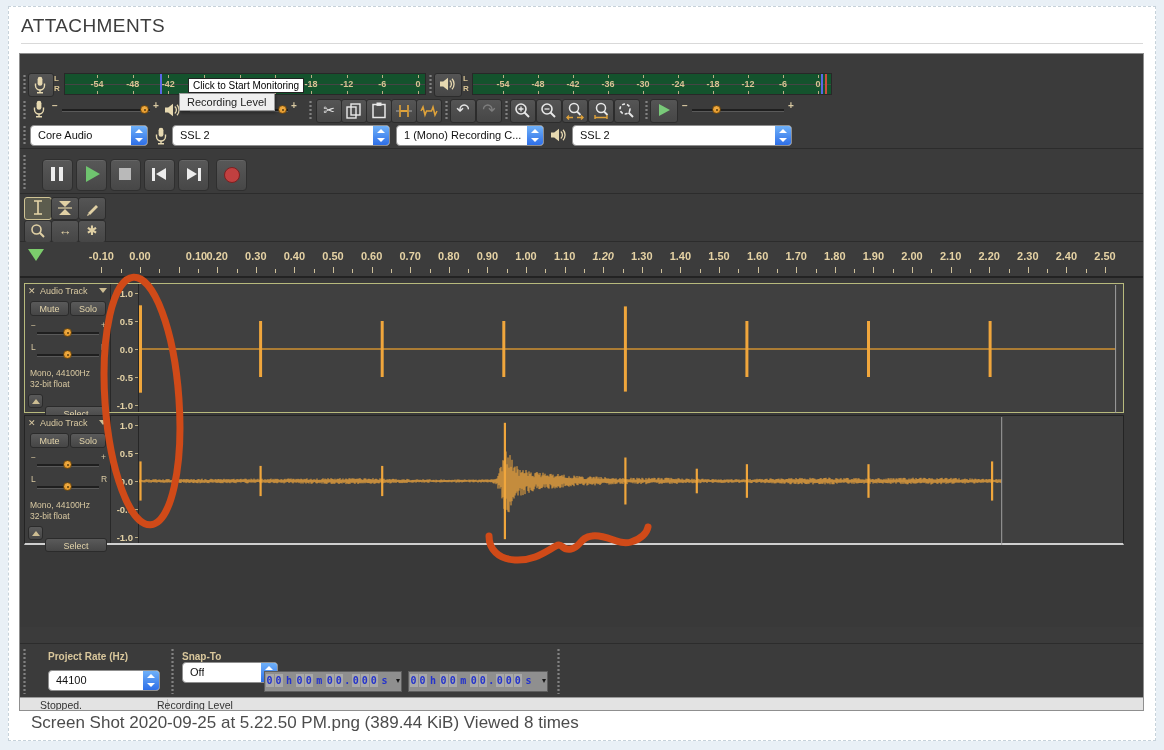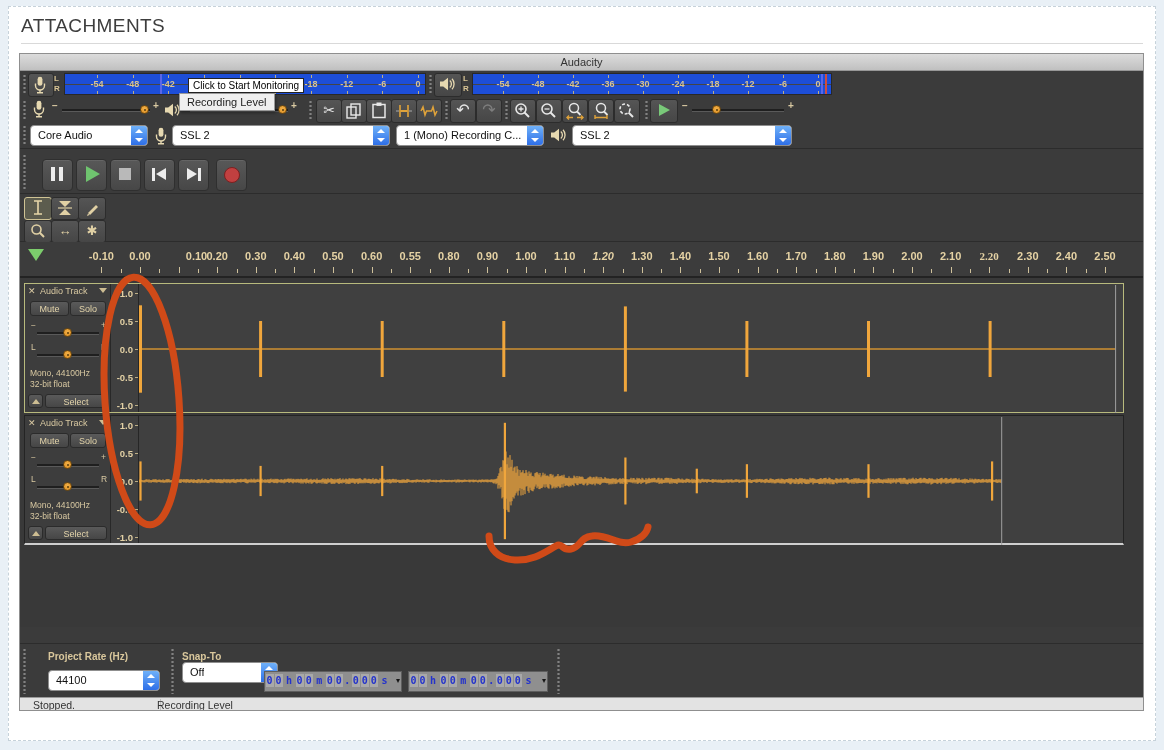--- a/index.html
+++ b/index.html
@@ -10,21 +10,21 @@
 
   
   #aud{position:absolute;left:10px;top:46px;width:1125px;height:658px;background:#3b3b3b;border:1px solid #8f8f8f;box-sizing:border-box;overflow:hidden}
   #titlebar{position:absolute;left:0;top:0;width:100%;height:16px;background:linear-gradient(#dcdcdc,#c0c0c0);border-bottom:1px solid #979797;text-align:center;font-size:11px;color:#333;line-height:16px}
 
   .grip{position:absolute;width:5px;background-image:radial-gradient(circle,#828282 1px,transparent 1.3px);background-size:5px 4px}
   .tbtn{position:absolute;background:linear-gradient(#585858,#474747);border:1px solid #2f2f2f;border-radius:4px;box-shadow:inset 0 1px rgba(255,255,255,.08)}
   .sbtn{position:absolute;background:linear-gradient(#555,#464646);border:1px solid #2c2c2c;border-radius:3px}
 
   
-  .mscale{position:absolute;height:22px;background:#1d4ed8;border:1px solid #282828;box-sizing:border-box}
+  .mscale{position:absolute;height:22px;background:#14532d;border:1px solid #282828;box-sizing:border-box}
   .mscale::after{content:"";position:absolute;left:0;right:0;top:10px;height:1px;background:#454545}
   .mticklab{position:absolute;top:5px;transform:translateX(-50%);font-size:9px;font-weight:bold;color:#d8c494;z-index:2}
   .mtickmark{position:absolute;top:1px;width:1px;height:3px;background:#bdae85;box-shadow:0 16px 0 #bdae85}
   .chlab{position:absolute;font-size:8px;font-weight:bold;color:#d8c494}
   .pk{position:absolute;top:20px;height:20px;width:2px;z-index:3}
 
   
   .sl-track{position:absolute;height:2px;background:#1f1f1f;border-bottom:1px solid #5a5a5a}
   .sl-thumb{position:absolute;width:9px;height:9px;border-radius:50%;background:radial-gradient(circle at 50% 40%,#f5b34a,#d98a1f);border:1px solid #6e4a10;box-sizing:border-box}
   .sl-thumb::after{content:"";position:absolute;left:2.6px;top:2.6px;width:2px;height:2px;border-radius:50%;background:#5a3c09}
@@ -60,21 +60,21 @@
   #trackarea{position:absolute;left:0;top:224px;width:100%;height:349px;background:#393939}
   .track{position:absolute;left:4px;width:1100px;height:130px;background:#404040;box-sizing:border-box}
   .tctrl{position:absolute;left:0;top:0;width:86px;height:100%;background:#3d3d3d;border-right:1px solid #282828;box-sizing:border-box}
   .tname{position:absolute;left:15px;top:2px;font-size:9px;color:#d9c9a2;white-space:nowrap}
   .x-ic{position:absolute;left:3px;top:2px;font-size:9px;color:#d9c9a2}
   .x-ic::before{content:"✕"}
   .tri-dn{position:absolute;width:0;height:0;border-left:4px solid transparent;border-right:4px solid transparent;border-top:5px solid #cdbd92}
   .tri-up{position:absolute;width:0;height:0;border-left:4px solid transparent;border-right:4px solid transparent;border-bottom:5px solid #cdbd92}
   .mutesolo{position:absolute;top:17px;height:15px;font-size:9px;color:#e4d5ab;text-align:center;line-height:15px;background:linear-gradient(#5a5a5a,#464646);border:1px solid #2b2b2b;border-radius:3px;box-sizing:border-box}
   .tinfo{position:absolute;left:5px;font-size:8.5px;color:#d9c9a2;white-space:nowrap}
-  .selbtn{position:absolute;left:20px;top:110px;width:62px;height:14px;font-size:9px;color:#e4d5ab;text-align:center;line-height:14px;background:linear-gradient(#5a5a5a,#464646);border:1px solid #2b2b2b;border-radius:3px;box-sizing:border-box}
+  .selbtn{position:absolute;left:20px;top:122px;width:62px;height:14px;font-size:9px;color:#e4d5ab;text-align:center;line-height:14px;background:linear-gradient(#5a5a5a,#464646);border:1px solid #2b2b2b;border-radius:3px;box-sizing:border-box}
   .collbtn{position:absolute;left:3px;top:110px;width:15px;height:14px;background:linear-gradient(#5a5a5a,#464646);border:1px solid #2b2b2b;border-radius:3px;box-sizing:border-box}
   .vruler{position:absolute;left:86px;top:0;width:28px;height:100%;border-right:1px solid #262626;box-sizing:border-box}
   .vrlab{position:absolute;right:5px;transform:translateY(-50%);font-size:9.5px;font-weight:bold;color:#e3d1a5}
   .vrtick{position:absolute;right:0;width:3px;height:1px;background:#bdae85}
   .wavebox{position:absolute;left:114px;top:1px;width:985px;height:128px}
 
   
   #selbar{position:absolute;left:0;top:589px;width:100%;height:54px;background:#3b3b3b;border-top:1px solid #2c2c2c;box-sizing:border-box}
   .sellab{position:absolute;font-size:10px;font-weight:bold;color:#d9c79c}
   .tfield{position:absolute;height:21px;background:#8f8f8f;border:1px solid #5e5e5e;box-sizing:border-box;white-space:nowrap;overflow:hidden;padding-top:2px}
@@ -93,23 +93,20 @@
   #annot{position:absolute;left:0;top:0;width:1164px;height:750px;pointer-events:none;z-index:60}
 </style>
 </head>
 <body>
 
 <div id="panel">
   <h2 id="att-title">ATTACHMENTS</h2>
   <div id="att-rule"></div>
 
   <div id="aud">
-    <div id="titlebar">
-      <span>Audacity</span>
-    </div>
 
     <div class="grip" style="left:2px;top:20px;height:20px"></div>
     <div class="sbtn" style="left:8px;top:19px;width:24px;height:22px">
       <svg width="14" height="18" viewBox="0 0 14 18" style="position:absolute;left:4px;top:2px">
           <rect x="4.6" y="0.8" width="4.8" height="9" rx="2.4" fill="#e6d8b0"></rect>
           <path d="M2.5 7.5v2a4.5 4.5 0 0 0 9 0v-2" fill="none" stroke="#e6d8b0" stroke-width="1.4"></path>
           <path d="M7 14v2.2M4 16.8h6" stroke="#e6d8b0" stroke-width="1.4"></path>
         </svg>
     </div>
     <span class="chlab" style="left:34px;top:20px">L</span>
@@ -384,21 +381,21 @@
           <i class="tltick" style="left: 255.1px; height: 4px;"></i>
           <span class="tllab" style="left: 274.4px;">0.40</span>
           <i class="tltick" style="left: 274.4px; height: 6px;"></i>
           <i class="tltick" style="left: 293.7px; height: 4px;"></i>
           <span class="tllab" style="left: 313px;">0.50</span>
           <i class="tltick" style="left: 313px; height: 6px;"></i>
           <i class="tltick" style="left: 332.3px; height: 4px;"></i>
           <span class="tllab" style="left: 351.6px;">0.60</span>
           <i class="tltick" style="left: 351.6px; height: 6px;"></i>
           <i class="tltick" style="left: 370.9px; height: 4px;"></i>
-          <span class="tllab" style="left: 390.2px;">0.55</span>
+          <span class="tllab" style="left: 390.2px;">0.70</span>
           <i class="tltick" style="left: 390.2px; height: 6px;"></i>
           <i class="tltick" style="left: 409.5px; height: 4px;"></i>
           <span class="tllab" style="left: 428.8px;">0.80</span>
           <i class="tltick" style="left: 428.8px; height: 6px;"></i>
           <i class="tltick" style="left: 448.1px; height: 4px;"></i>
           <span class="tllab" style="left: 467.4px;">0.90</span>
           <i class="tltick" style="left: 467.4px; height: 6px;"></i>
           <i class="tltick" style="left: 486.7px; height: 4px;"></i>
           <span class="tllab" style="left: 506px;">1.00</span>
           <i class="tltick" style="left: 506px; height: 6px;"></i>
@@ -429,21 +426,21 @@
           <i class="tltick" style="left: 834.1px; height: 4px;"></i>
           <span class="tllab" style="left: 853.4px;">1.90</span>
           <i class="tltick" style="left: 853.4px; height: 6px;"></i>
           <i class="tltick" style="left: 872.7px; height: 4px;"></i>
           <span class="tllab" style="left: 892px;">2.00</span>
           <i class="tltick" style="left: 892px; height: 6px;"></i>
           <i class="tltick" style="left: 911.3px; height: 4px;"></i>
           <span class="tllab" style="left: 930.6px;">2.10</span>
           <i class="tltick" style="left: 930.6px; height: 6px;"></i>
           <i class="tltick" style="left: 949.9px; height: 4px;"></i>
-          <span class="tllab" style="left: 969.2px; font-family: Liberation Serif, serif;">2.20</span>
+          <span class="tllab" style="left: 969.2px;">2.20</span>
           <i class="tltick" style="left: 969.2px; height: 6px;"></i>
           <i class="tltick" style="left: 988.5px; height: 4px;"></i>
           <span class="tllab" style="left: 1007.8px;">2.30</span>
           <i class="tltick" style="left: 1007.8px; height: 6px;"></i>
           <i class="tltick" style="left: 1027.1px; height: 4px;"></i>
           <span class="tllab" style="left: 1046.4px;">2.40</span>
           <i class="tltick" style="left: 1046.4px; height: 6px;"></i>
           <i class="tltick" style="left: 1065.7px; height: 4px;"></i>
           <span class="tllab" style="left: 1085px;">2.50</span>
           <i class="tltick" style="left: 1085px; height: 6px;"></i>
@@ -570,23 +567,24 @@
             <i class="d"></i>
           </span>
       </div>
       <div class="tfield" style="left:244px;top:27px;width:138px"><span class="tchip">0</span><span class="tchip">0</span><span class="tspc"></span><span class="tunit">h</span><span class="tspc"></span><span class="tchip">0</span><span class="tchip">0</span><span class="tspc"></span><span class="tunit">m</span><span class="tspc"></span><span class="tchip">0</span><span class="tchip">0</span><span class="tunit">.</span><span class="tchip">0</span><span class="tchip">0</span><span class="tchip">0</span><span class="tspc"></span><span class="tunit">s</span><span class="tcaret"></span></div>
       <div class="tfield" style="left:388px;top:27px;width:140px"><span class="tchip">0</span><span class="tchip">0</span><span class="tspc"></span><span class="tunit">h</span><span class="tspc"></span><span class="tchip">0</span><span class="tchip">0</span><span class="tspc"></span><span class="tunit">m</span><span class="tspc"></span><span class="tchip">0</span><span class="tchip">0</span><span class="tunit">.</span><span class="tchip">0</span><span class="tchip">0</span><span class="tchip">0</span><span class="tspc"></span><span class="tunit">s</span><span class="tcaret"></span></div>
       <div class="grip" style="left:536px;top:4px;height:46px"></div>
 
     </div>
 
     <div id="statusbar">
-      <span class="statcell" style="left:8px;width:122px">Stopped.</span>
+      <span class="statcell" style="left:15px;width:122px">Stopped.</span>
       <span class="statcell" style="left:132px;border-right:none">Recording Level</span>
     </div>
   </div>
 
+  <div id="fileinfo">Screen Shot 2020-09-25 at 5.22.50 PM.png (389.44 KiB) Viewed 8 times</div>
 </div>
 
 <svg id="annot">
   <ellipse cx="142" cy="401" rx="37" ry="124" fill="none" stroke="#d04a18" stroke-width="7" stroke-linecap="round" transform="rotate(-4 142 401)"></ellipse>
   <path d="M489 536 C489 549 498 559 515 560 C534 561 545 552 556 546 C563 542 561 551 571 549 C581 547 580 537 592 536 C608 534 618 546 631 542 C641 539 647 533 648 527" fill="none" stroke="#d04a18" stroke-width="7" stroke-linecap="round"></path>
 </svg>
 
 </body></html>

